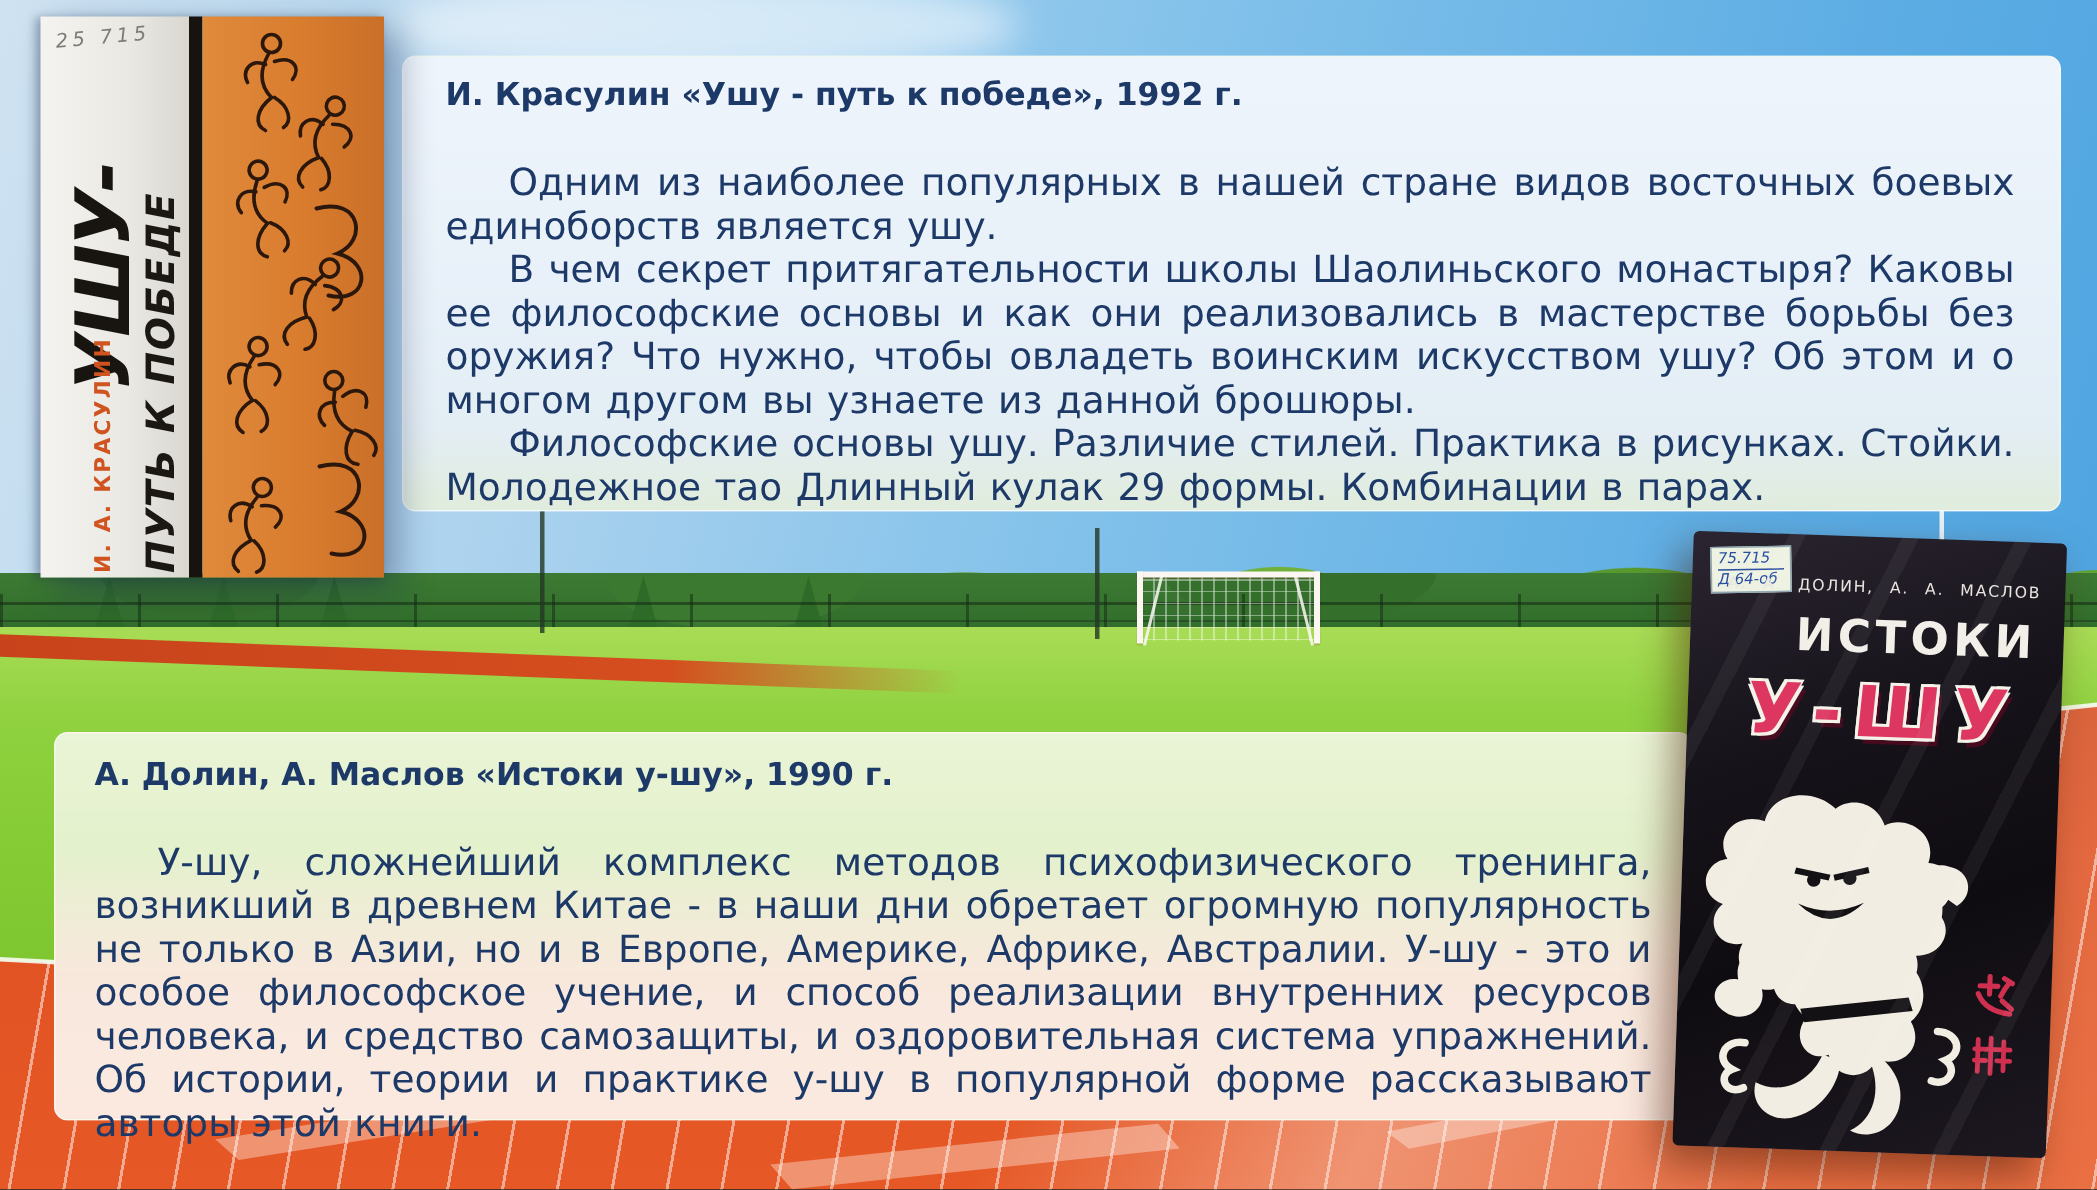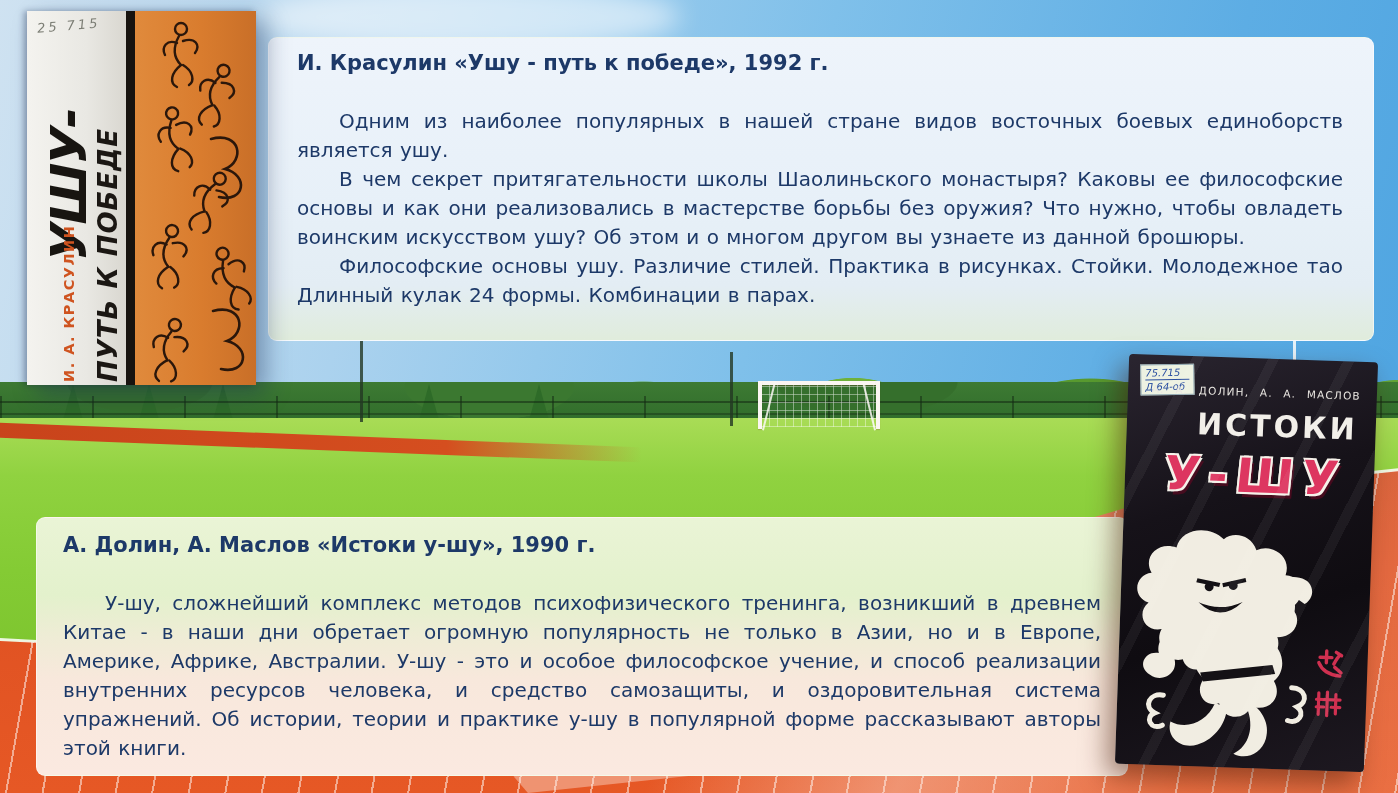--- a/index.html
+++ b/index.html
@@ -62,25 +62,25 @@
   .goal .postR{left:118px;top:0;width:4px;height:48px;}
   .goal .stay{position:absolute;width:2px;height:50px;background:rgba(252,248,244,.85);top:0;}
   .goal .stayL{left:10px;transform:rotate(14deg);}
   .goal .stayR{left:110px;transform:rotate(-14deg);}
   .goal .net{position:absolute;left:3px;right:3px;top:4px;bottom:2px;opacity:.75;background:
     repeating-linear-gradient(90deg,rgba(255,255,255,.55) 0 1px,transparent 1px 8px),
     repeating-linear-gradient(0deg,rgba(255,255,255,.55) 0 1px,transparent 1px 8px);}
   
   .panel{position:absolute;border-radius:9px;box-sizing:border-box;border:1px solid rgba(255,255,255,.5);}
   .panel h2{margin:0 0 29px 0;font-size:21px;line-height:29px;font-weight:bold;color:#1d3968;}
-  .panel p{margin:0;text-align:justify;text-indent:42px;font-size:20px;line-height:29px;color:#1d3968;word-spacing:1px;}
+  .panel p{margin:0;text-align:justify;text-indent:42px;font-size:25px;line-height:29px;color:#1d3968;word-spacing:1px;}
   .panel-top{left:268px;top:37px;width:1106px;height:304px;padding:11px 30px 0 28px;
     background:linear-gradient(180deg,#eef4fb 0%,#e7f0f8 55%,#e3edf4 82%,#e0ecdc 100%);}
   .panel-bottom{left:36px;top:488px;width:1092px;height:259px;padding:13px 26px 0 26px;
-    background:linear-gradient(180deg,#eaf4d6 0%,#e3f1cc 30%,#efecd6 47%,#f8e8dc 63%,#fbe9e0 100%);margin-top:29px;}
+    background:linear-gradient(180deg,#eaf4d6 0%,#e3f1cc 30%,#efecd6 47%,#f8e8dc 63%,#fbe9e0 100%);}
   
   .book1{position:absolute;left:27px;top:11px;width:229px;height:374px;z-index:6;
     box-shadow:10px 9px 22px rgba(25,45,85,.4),-3px 0 6px rgba(20,35,70,.35);}
   .b1-white{position:absolute;left:0;top:0;width:99px;height:100%;
     background:linear-gradient(90deg,#f4f3ef 0%,#e9e8e3 60%,#d9d7d0 100%);}
   .b1-stripe{position:absolute;left:99px;top:0;width:9px;height:100%;background:#17130f;}
   .b1-orange{position:absolute;left:108px;top:0;width:121px;height:100%;
     background:linear-gradient(90deg,#e08a3c 0%,#d97c2e 55%,#c96f28 100%);}
   .b1-callnum{position:absolute;left:10px;top:7px;font-size:13px;letter-spacing:3px;color:#7b7d74;
     transform:rotate(-5deg);font-style:italic;}
@@ -150,21 +150,21 @@
     <div class="bar postL"></div>
     <div class="bar postR"></div>
     <div class="stay stayL"></div>
     <div class="stay stayR"></div>
   </div>
 
   <div class="panel panel-top z5">
     <h2>И. Красулин «Ушу - путь к победе», 1992 г.</h2>
     <p>Одним из наиболее популярных в нашей стране видов восточных боевых единоборств является ушу.</p>
     <p>В чем секрет притягательности школы Шаолиньского монастыря? Каковы ее философские основы и как они реализовались в мастерстве борьбы без оружия? Что нужно, чтобы овладеть воинским искусством ушу? Об этом и о многом другом вы узнаете из данной брошюры.</p>
-    <p>Философские основы ушу. Различие стилей. Практика в рисунках. Стойки. Молодежное тао Длинный кулак 24 формы. Комбинации в парах.</p>
+    <p>Философские основы ушу. Различие стилей. Практика в рисунках. Стойки. Молодежное тао Длинный кулак 29 формы. Комбинации в парах.</p>
   </div>
 
   <div class="panel panel-bottom z5">
     <h2>А. Долин, А. Маслов «Истоки у-шу», 1990 г.</h2>
     <p>У-шу, сложнейший комплекс методов психофизического тренинга, возникший в древнем Китае - в наши дни обретает огромную популярность не только в Азии, но и в Европе, Америке, Африке, Австралии. У-шу - это и особое философское учение, и способ реализации внутренних ресурсов человека, и средство самозащиты, и оздоровительная система упражнений. Об истории, теории и практике у-шу в популярной форме рассказывают авторы этой книги.</p>
   </div>
 
   <div class="book1">
     <div class="b1-white">
       <div class="b1-callnum">25 715</div>

